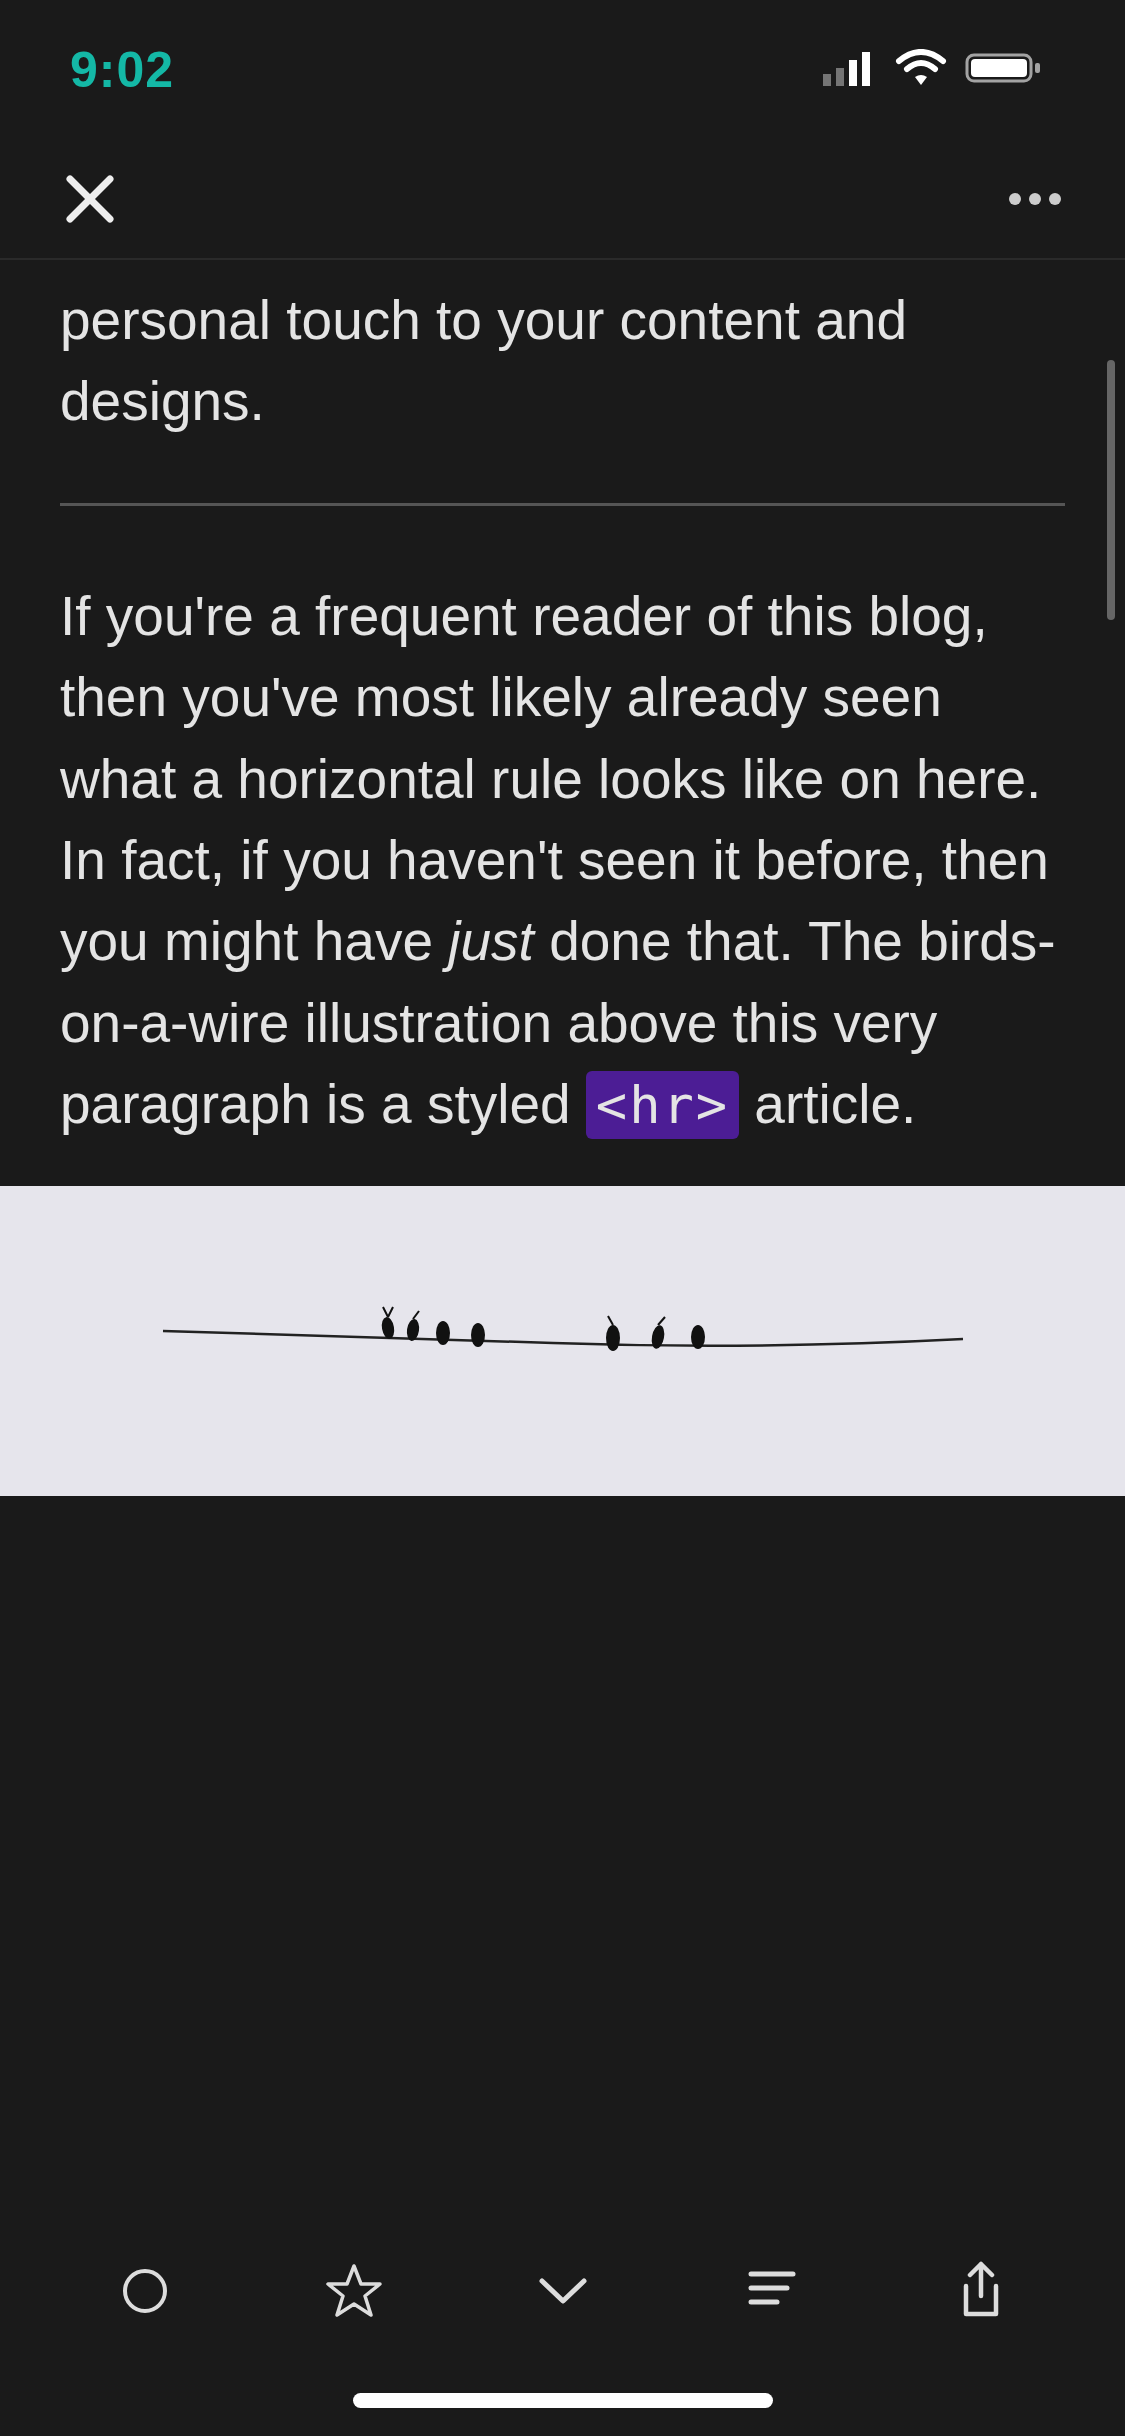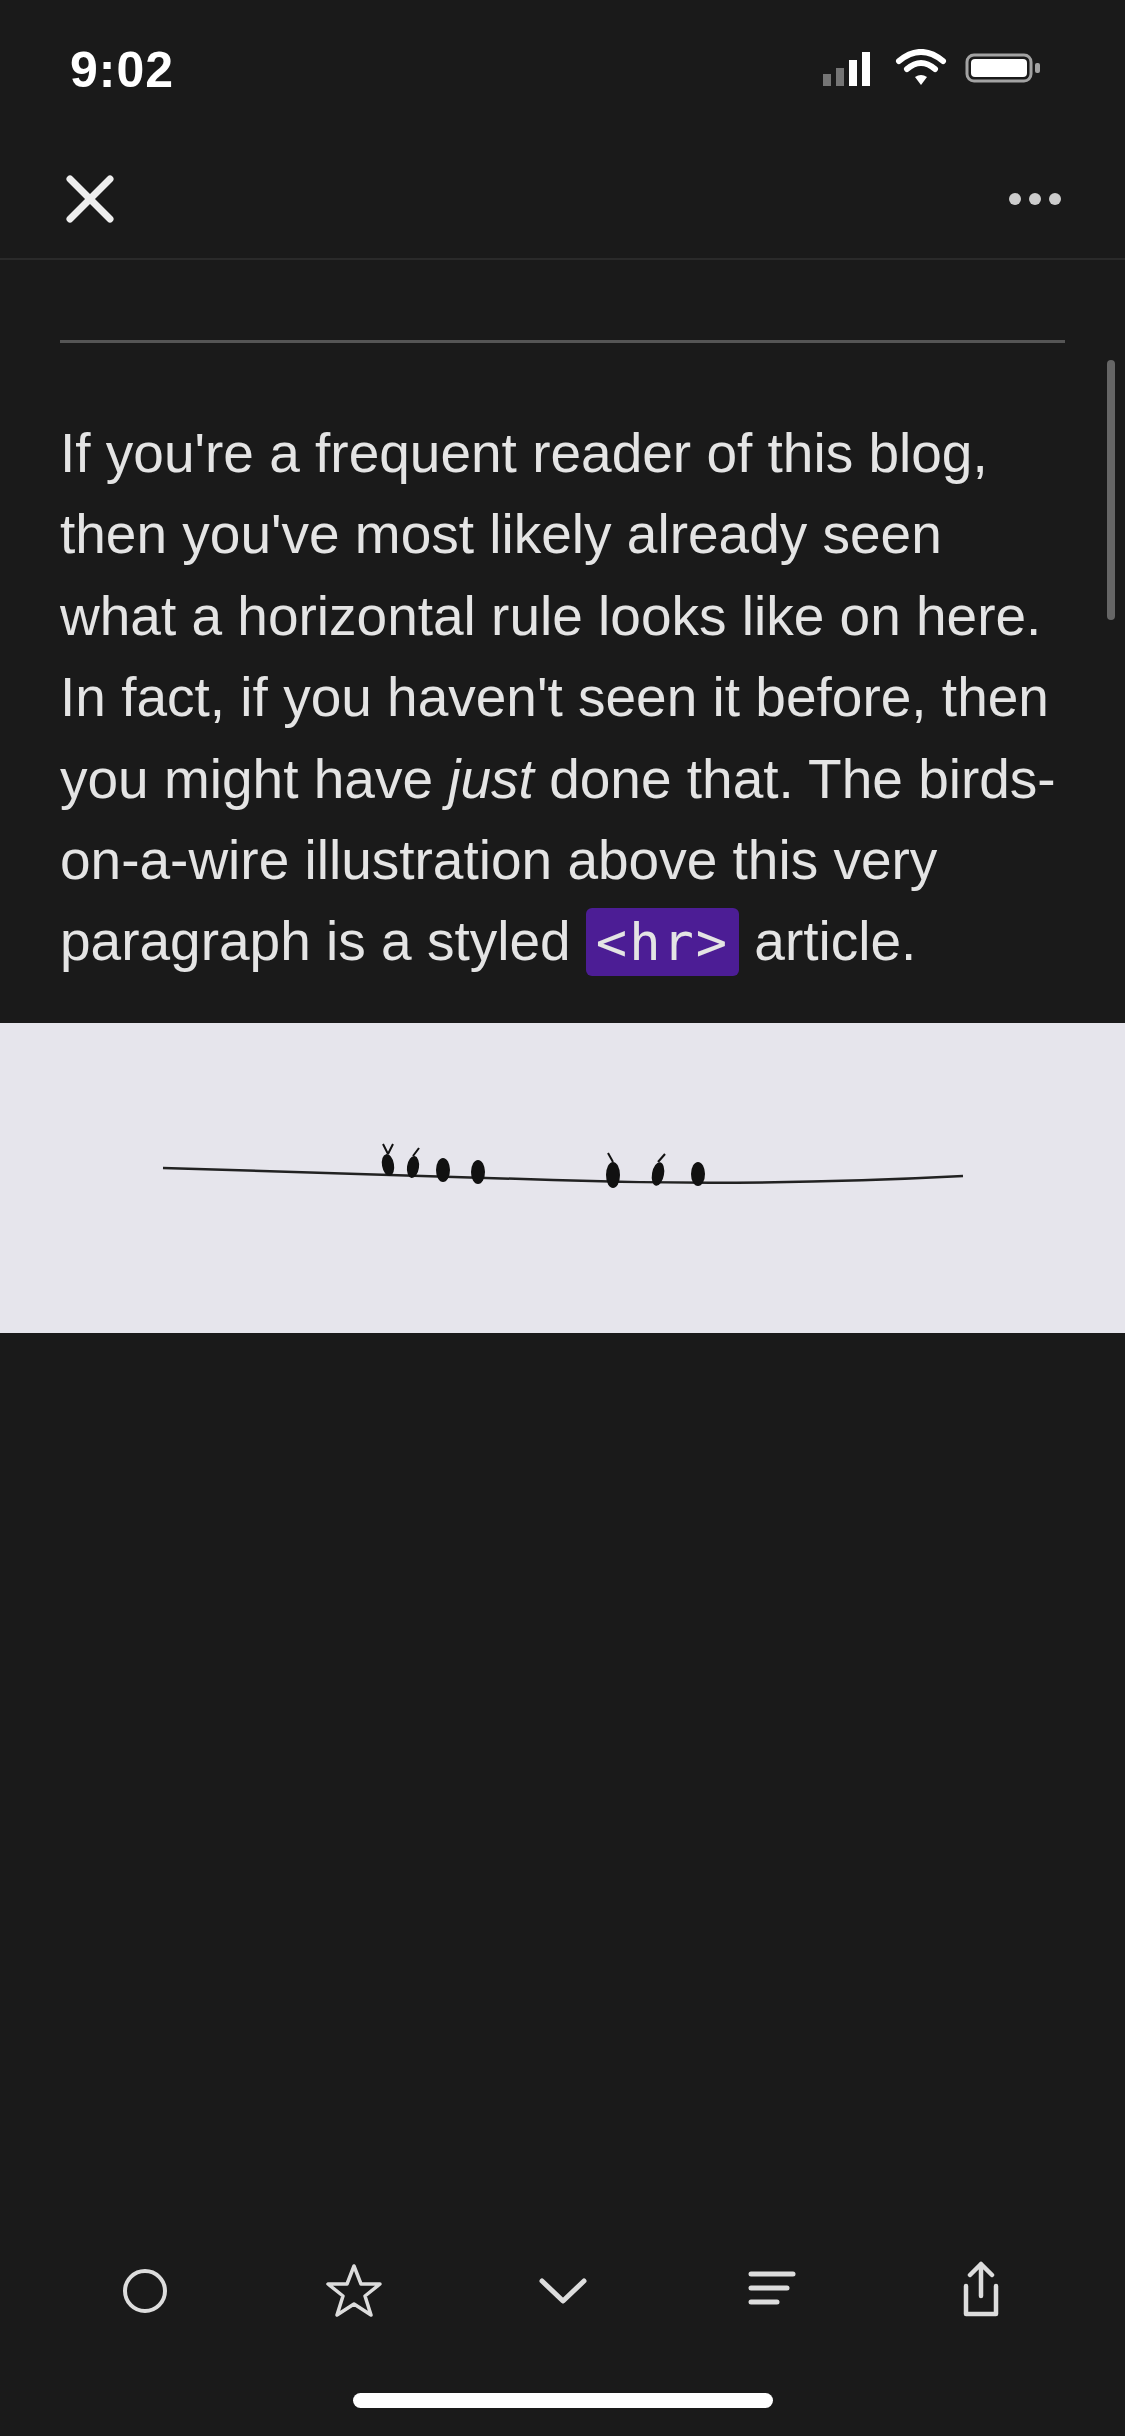--- a/index.html
+++ b/index.html
@@ -17,21 +17,21 @@
     position: relative;
   }
   
   
   .status-bar {
     height: 140px;
     display: flex;
     justify-content: space-between;
     align-items: center;
     padding: 0 80px 0 70px;
-    color: #ffffff;
+    color: #14b8a6;
   }
   .status-time {
     font-size: 50px;
     font-weight: 600;
     letter-spacing: 1px;
   }
   .status-icons {
     display: flex;
     align-items: center;
     gap: 18px;
@@ -177,20 +177,21 @@
       <circle cx="10" cy="10" r="6" fill="#ccc"></circle>
       <circle cx="30" cy="10" r="6" fill="#ccc"></circle>
       <circle cx="50" cy="10" r="6" fill="#ccc"></circle>
     </svg>
   </div>
 </div>
 
 <div class="article">
   <div class="scroll-indicator"></div>
 
+  <p class="para">personal touch to your content and designs.</p>
 
   <hr class="hr-line">
 
   <p class="para">
     <span>If you're a frequent reader of this blog, then you've most likely already seen what a horizontal rule looks like on here. In fact, if you haven't seen it before, then you might have </span><span class="just-italic">just</span><span> done that. The birds-on-a-wire illustration above this very paragraph is a styled </span><span class="code-inline">&lt;hr&gt;</span><span> article.</span>
   </p>
 
 
   <div class="illustration">
     <svg width="820" height="120" viewBox="0 0 820 120">

